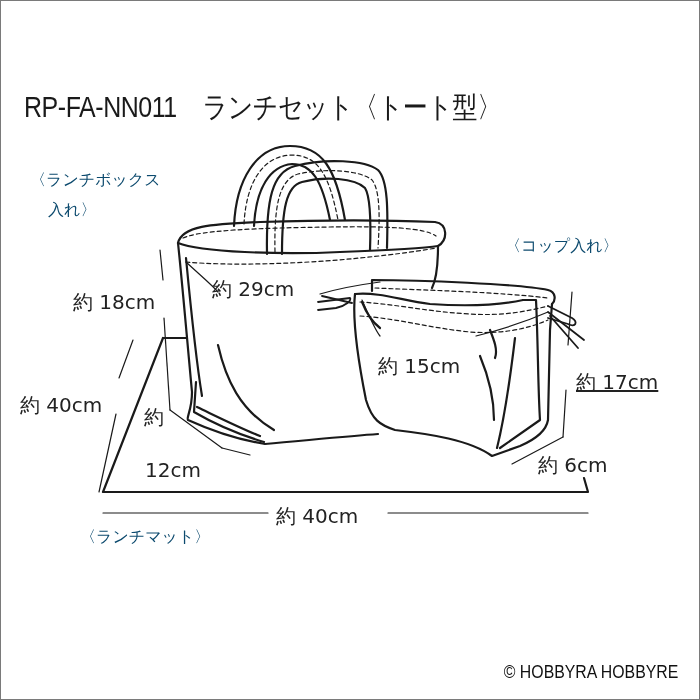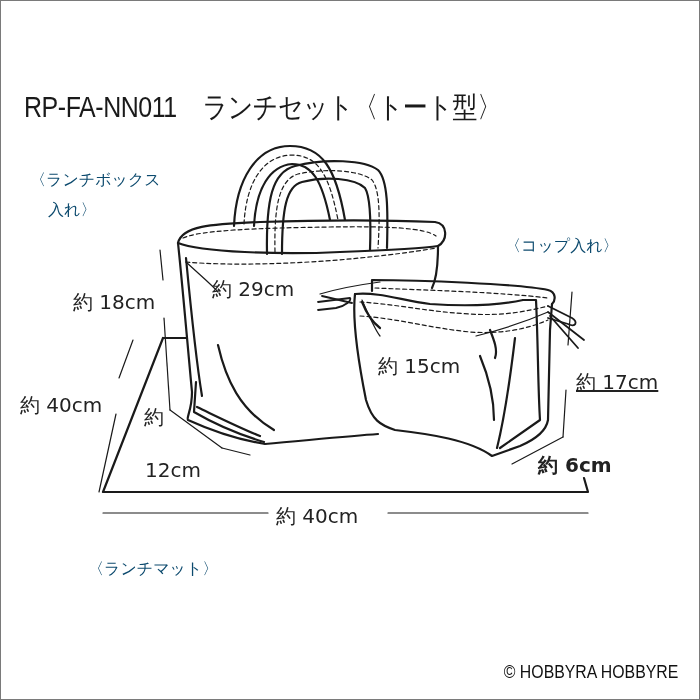--- a/index.html
+++ b/index.html
@@ -115,19 +115,19 @@
 <div class="txt lbl" style="left:30px; top:170px;">〈ランチボックス</div>
 <div class="txt lbl" style="left:48px; top:200px;font-family:Liberation Serif, serif;">入れ〉</div>
 <div class="txt dim" style="left:73px; top:289px;text-align:right;">約 18cm</div>
 <div class="txt dim" style="left:212px; top:276px;">約 29cm</div>
 <div class="txt dim" style="left:144px; top:404px;">約</div>
 <div class="txt dim" style="left:145px; top:441px;margin-top:17px;">12cm</div>
 
 <div class="txt lbl" style="left:505px; top:236px;">〈コップ入れ〉</div>
 <div class="txt dim" style="left:378px; top:340px;margin-top:13px;">約 15cm</div>
 <div class="txt dim" style="left:576px; top:369px;text-decoration:underline;">約 17cm</div>
-<div class="txt dim" style="left:538px; top:452px;font-weight:bold;">約 6cm</div>
+<div class="txt dim" style="left:538px; top:452px;">約 6cm</div>
 
 <div class="txt dim" style="left:20px; top:392px;">約 40cm</div>
 <div class="txt dim" style="left:276px; top:503px;">約 40cm</div>
-<div class="txt lbl" style="left:88px; top:527px;margin-top:32px;">〈ランチマット〉</div>
+<div class="txt lbl" style="left:80px; top:527px;">〈ランチマット〉</div>
 
 <div class="txt copy">© HOBBYRA HOBBYRE</div>
 
 </body></html>

